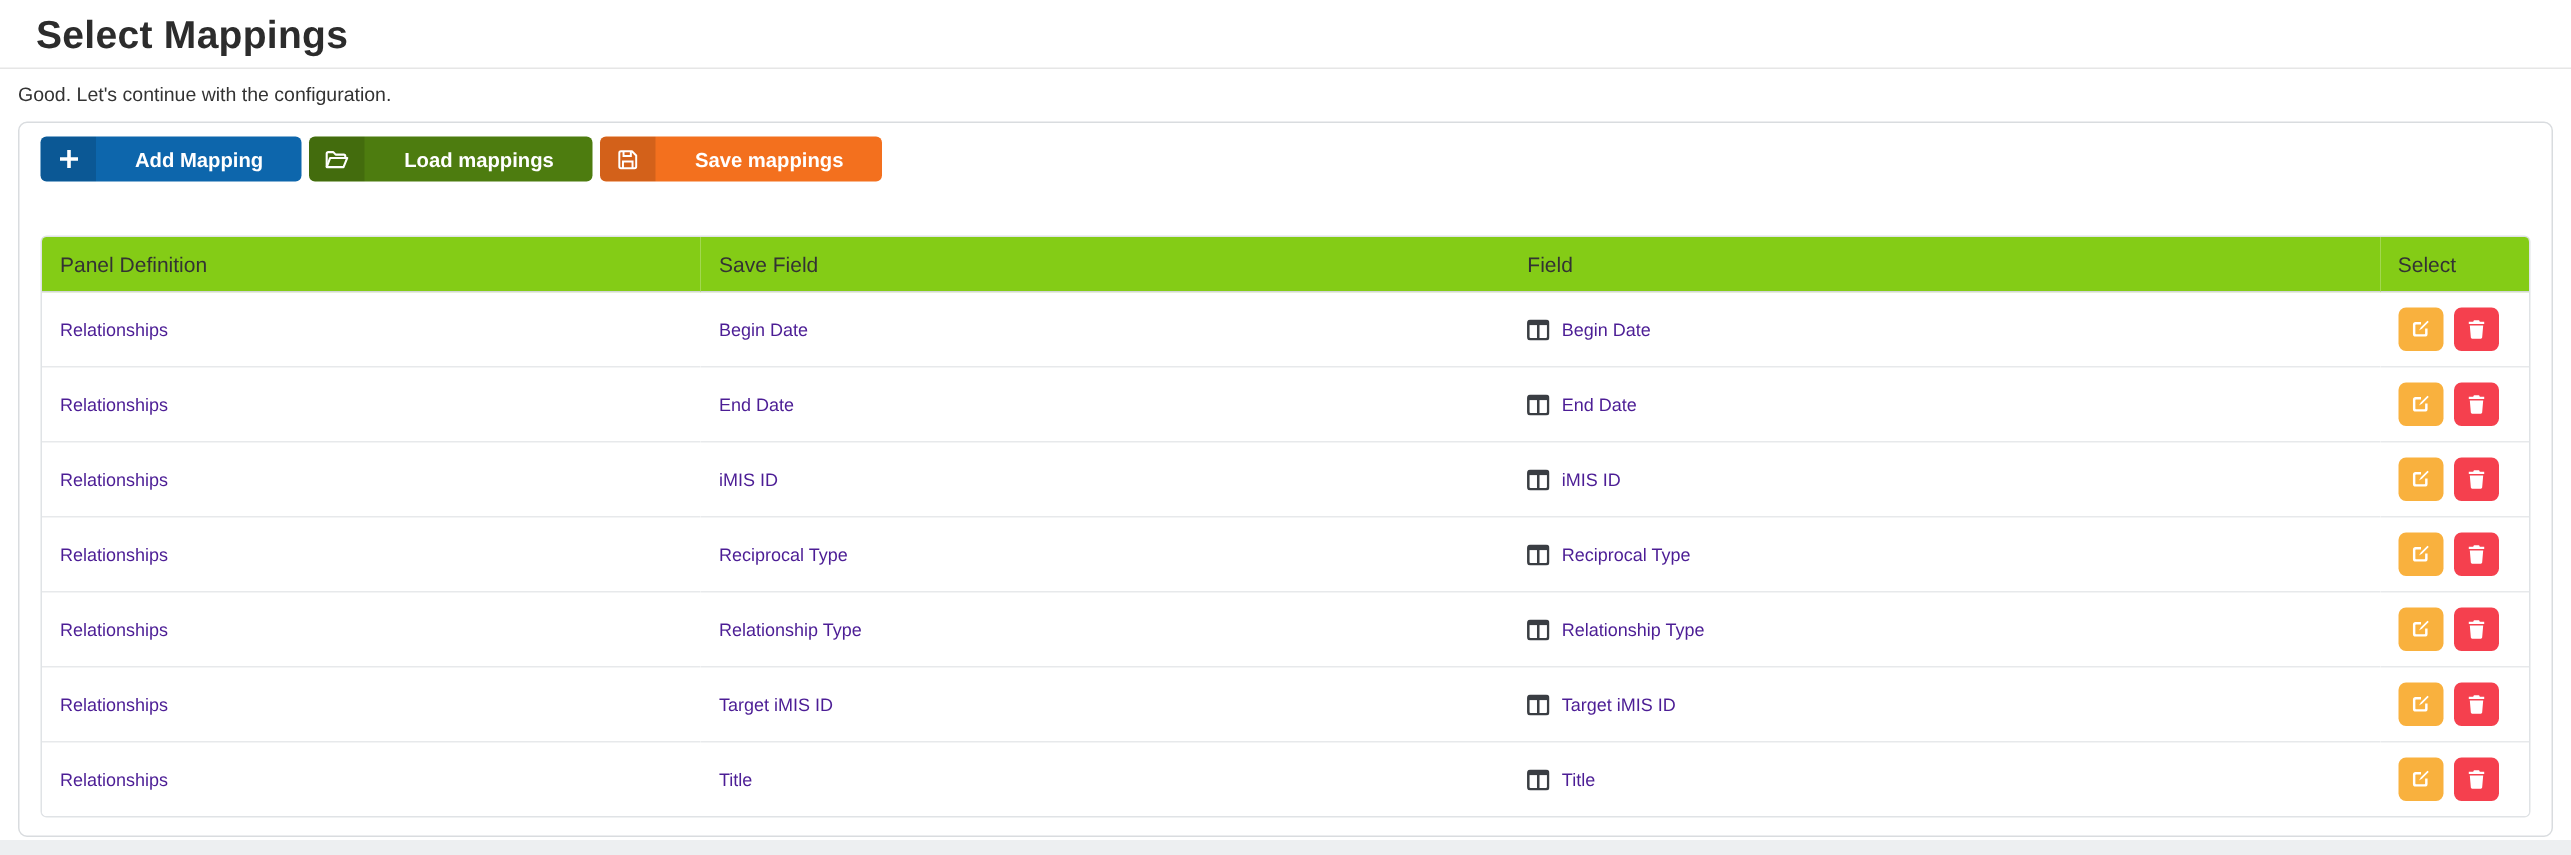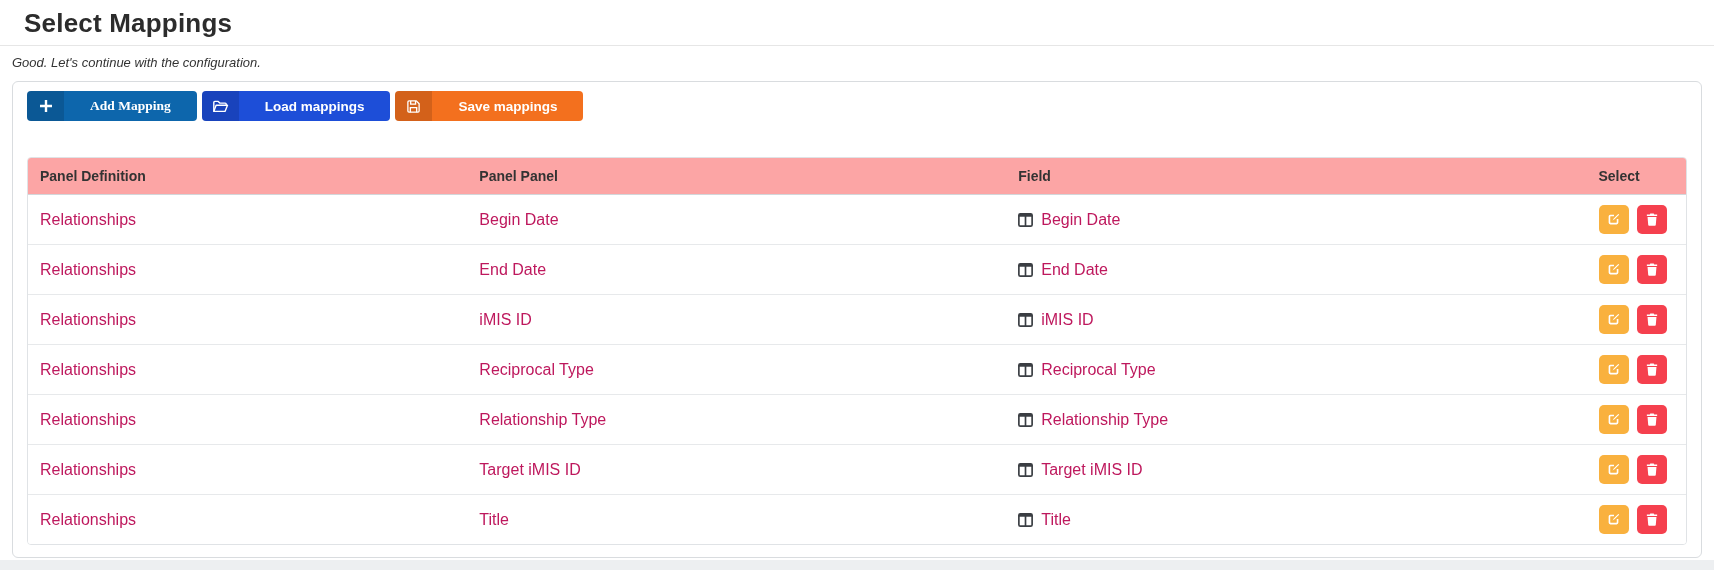--- a/index.html
+++ b/index.html
@@ -12,21 +12,21 @@
   }
   .page { background:#ffffff; padding:0 0 2px 0; }
 
   
   .page-title {
     font-size:26px; font-weight:700; color:#2c2c2c;
     margin:0; padding:8px 12px 6px 24px; letter-spacing:0.2px;
   }
   .title-rule { border:none; border-top:1px solid #e6e6e6; margin:0 0 9px 0; }
   .intro { padding:0 12px; font-size:13px; color:#333; line-height:16px; }
-  .intro .italic-line { font-style:italic; }
+  .intro .italic-line { }
   .intro sup { font-size:9px; }
 
   
   .card {
     margin:10px 12px 0 12px;
     background:#fff;
     border:1px solid #d9dcdf;
     border-radius:6px;
     padding:9px 14px 12px 14px;
   }
@@ -52,26 +52,26 @@
   .table-frame {
     margin-top:36px;
     border:1px solid #e0e3e6;
     border-radius:4px;
     overflow:hidden;
     background:#fff;
   }
   table { width:100%; border-collapse:separate; border-spacing:0; table-layout:fixed; }
   col.c1 { width:26.5%; } col.c2 { width:32.5%; } col.c3 { width:35%; } col.c4 { width:6%; }
   thead th {
-    background:#fca5a5;
-    text-align:left; font-size:14px; font-weight:700; color:#333;
+    background:#84cc16;
+    text-align:left; font-size:14px; font-weight:400; color:#333;
     padding:10px 12px; border-bottom:1px solid #d3d6da;
   }
   tbody td {
-    font-size:16px; color:#be185d;
+    font-size:12px; color:#4c1d95;
     padding:15px 12px;
     background:#fff;
   }
   tbody tr + tr td { border-top:1px solid #e7e9eb; }
   td.actions-cell { padding:10px 12px; white-space:nowrap; }
 
   .value-cell { display:flex; align-items:center; gap:8px; }
 
   .action-btn {
     display:inline-flex; align-items:center; justify-content:center;
@@ -91,30 +91,30 @@
   <h1 class="page-title">Select Mappings</h1>
   <hr class="title-rule">
 
   <div class="intro">
     <div class="italic-line">Good. Let's continue with the configuration.</div>
   </div>
 
   <div class="card">
 
     <div class="toolbar">
-      <button class="btn btn-add" style="background: rgb(13, 102, 172); font-family: Liberation Serif, serif;">
+      <button class="btn btn-add" style="background: rgb(13, 102, 172);">
         <span class="ico">
           <svg width="14" height="14" viewBox="0 0 14 14">
               <path fill="#fff" d="M5.8 1h2.4v4.8H13v2.4H8.2V13H5.8V8.2H1V5.8h4.8z"></path>
             </svg>
         </span>
         <span class="lbl">Add Mapping</span>
       </button>
 
-      <button class="btn btn-load" style="background: #1d4ed8;">
+      <button class="btn btn-load" style="background: #4d7c0f;">
         <span class="ico">
           <svg width="17" height="15" viewBox="0 0 17 15" fill="none" stroke="#fff" stroke-width="1.4" stroke-linejoin="round">
             <path d="M1.8 12.4 V3.4 a1 1 0 0 1 1-1 h3.4 l1.6 1.7 h5.4 a1 1 0 0 1 1 1 v1.2"></path>
             <path d="M1.8 12.4 l2.3-6.1 h11.4 l-2.5 6.1 z"></path>
           </svg>
         </span>
         <span class="lbl">Load mappings</span>
       </button>
 
       <button class="btn btn-save" style="background: rgb(243, 112, 30);">
@@ -133,21 +133,21 @@
       <table>
         <colgroup>
             <col class="c1">
             <col class="c2">
             <col class="c3">
             <col class="c4">
           </colgroup>
         <thead>
           <tr>
             <th>Panel Definition</th>
-            <th>Panel Panel</th>
+            <th>Save Field</th>
             <th>Field</th>
             <th>Select</th>
           </tr>
         </thead>
         <tbody id="rows-body">
   <tr>
     <td><span class="pd-text">Relationships</span></td>
     <td><span class="pf-text">Begin Date</span></td>
     <td>
       <span class="value-cell">

